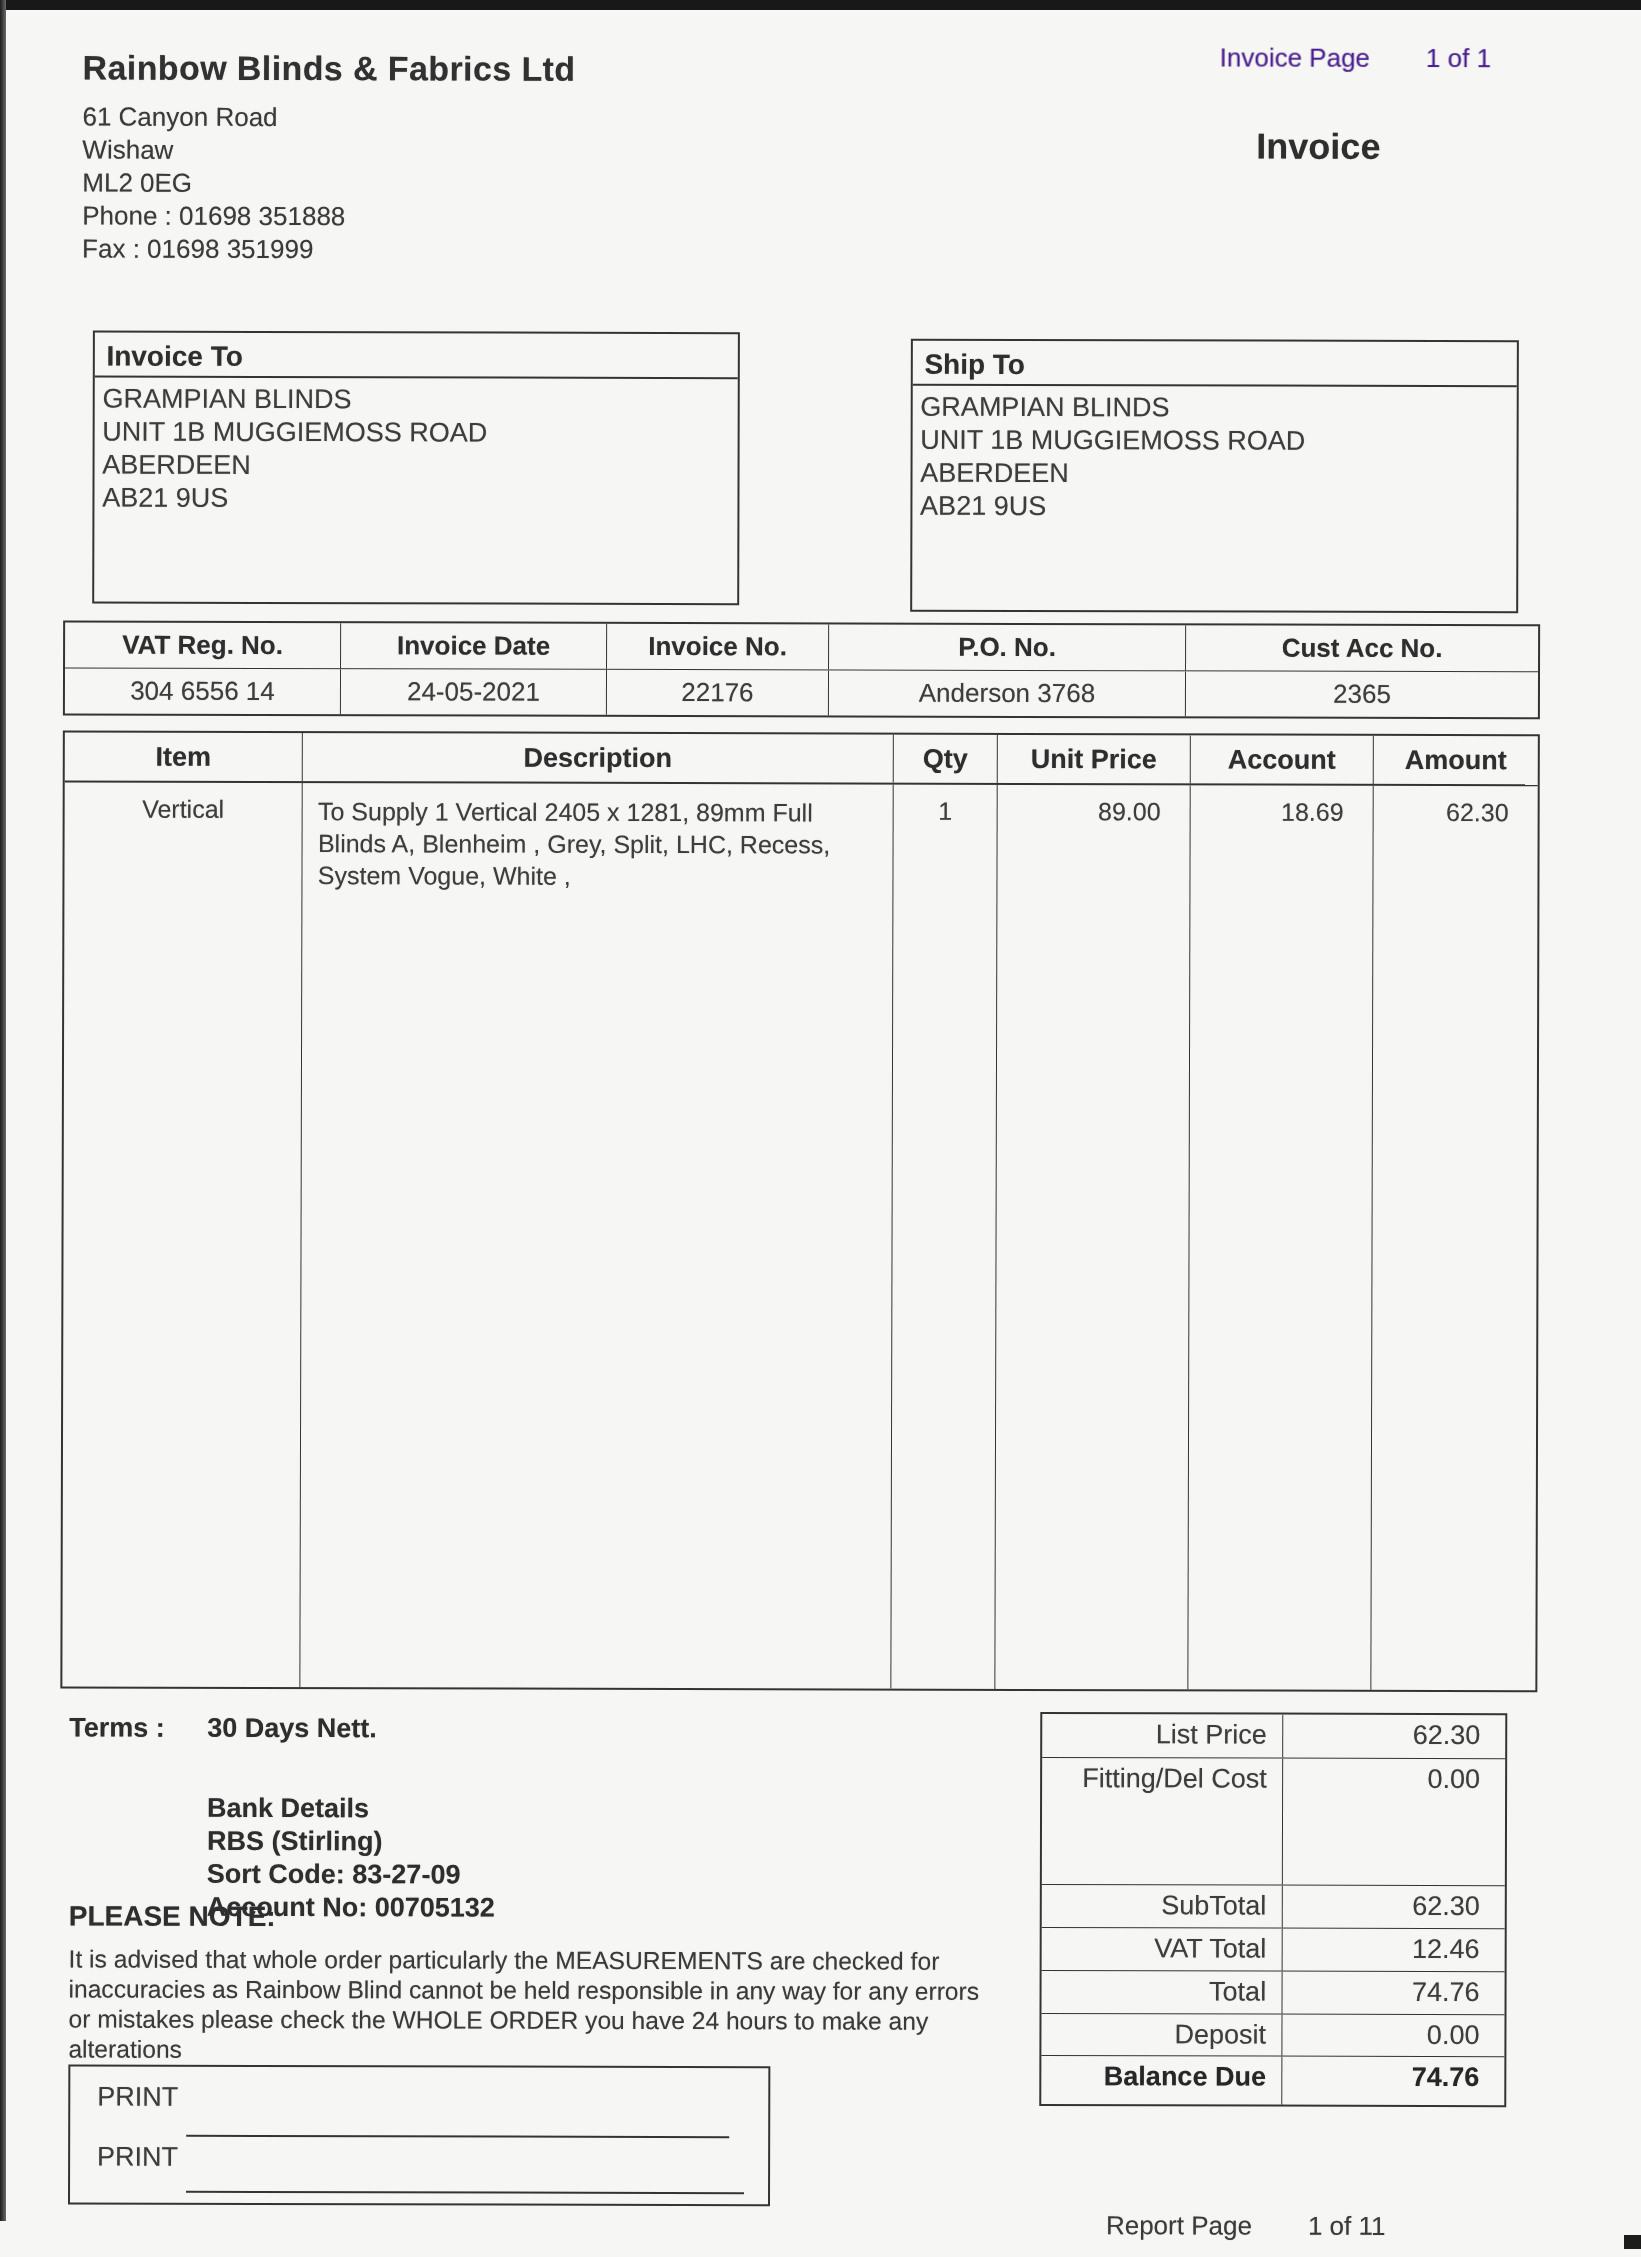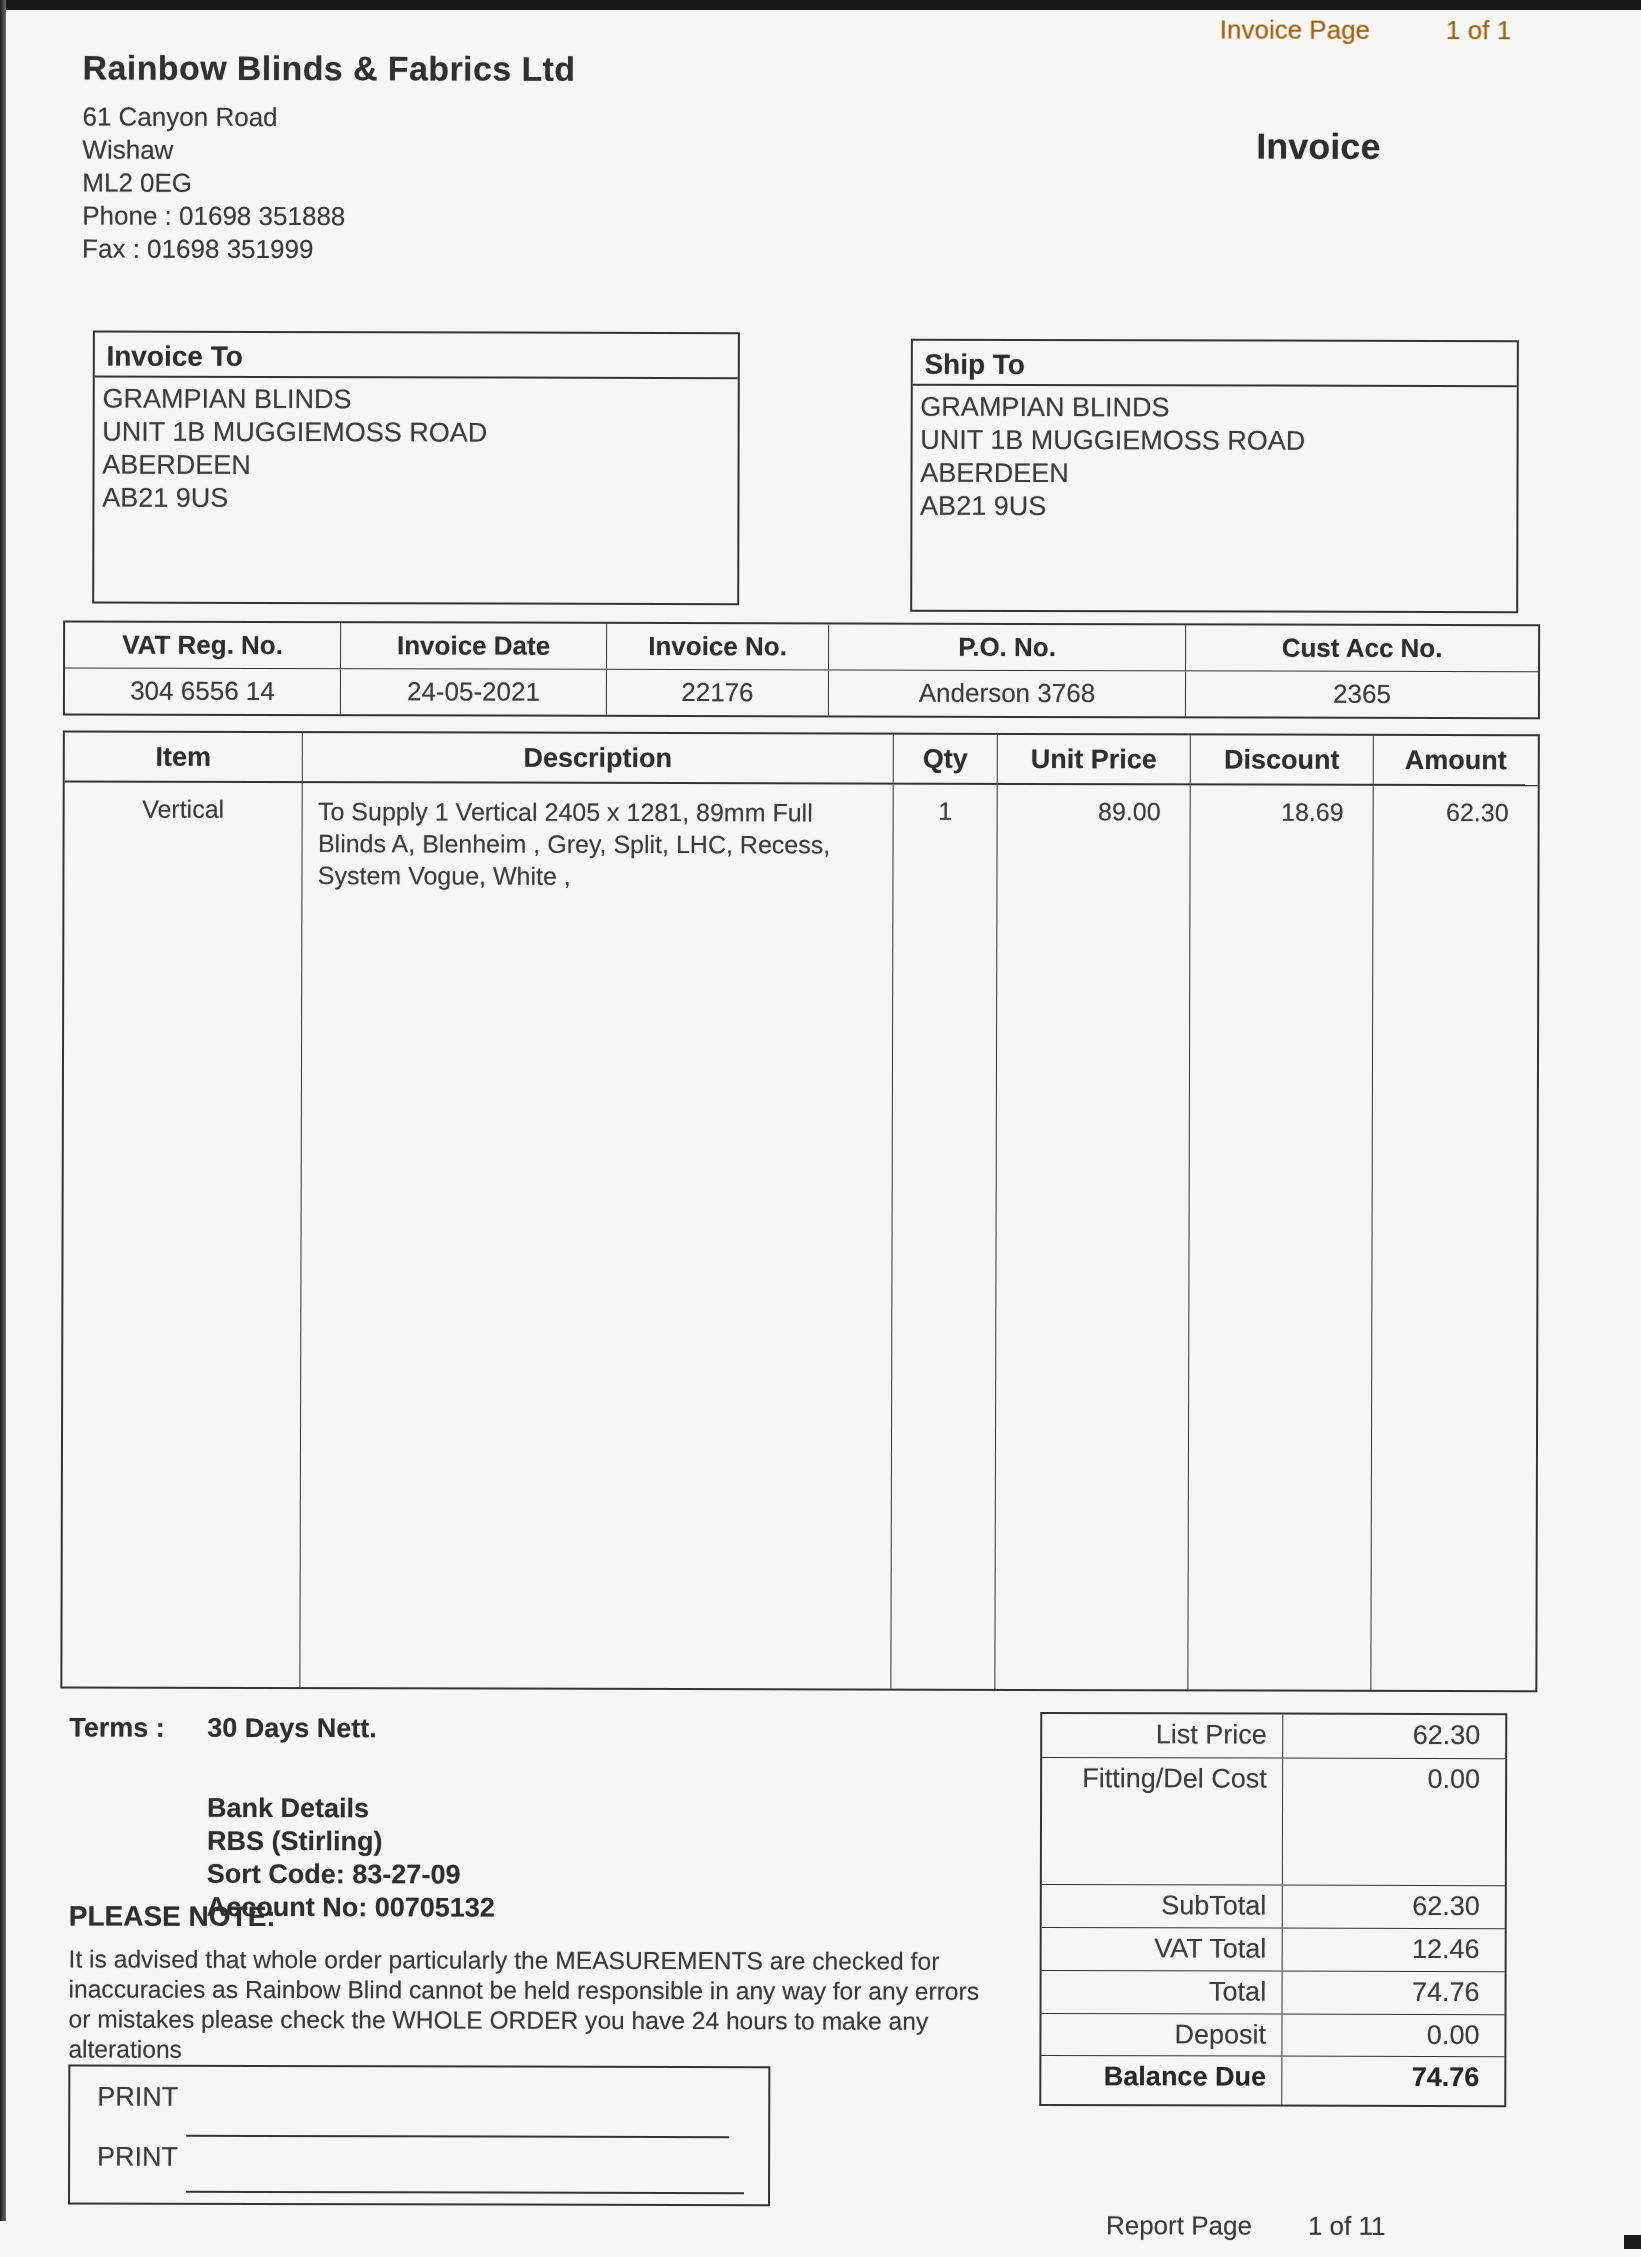--- a/index.html
+++ b/index.html
@@ -21,21 +21,21 @@
   }
   
   .scan-top{position:absolute;top:0;left:0;width:1641px;height:9.7px;background:#181818;z-index:5;}
   .scan-left{position:absolute;top:0;left:0;width:5.8px;height:2221px;background:linear-gradient(to right,#1d1d1d,#6a6a6a);z-index:5;}
   .scan-corner{position:absolute;right:0;bottom:7.7px;width:17.4px;height:14.5px;background:#1c1c1c;z-index:5;}
 
   
   .company-name{position:absolute;left:81px;top:50px;font-size:34px;font-weight:bold;color:#313131;letter-spacing:0.4px;}
   .company-address{position:absolute;left:81px;top:102px;font-size:26px;line-height:33px;color:#3a3a3a;}
 
-  .invoice-page-line{position:absolute;left:1218px;top:13px;font-size:26px;color:#a16207;display:flex;gap:76px;filter:blur(0.5px);}
+  .invoice-page-line{position:absolute;left:1218px;top:41px;font-size:26px;color:#4c1d95;display:flex;gap:56px;filter:blur(0.5px);}
   .invoice-title{position:absolute;left:1255px;top:124px;font-size:36px;font-weight:bold;color:#2e2e2e;}
 
   
   .addr-box{position:absolute;border:2.9px solid #343434;box-sizing:border-box;}
   .box-invoice-to{left:92px;top:332px;width:647px;height:273px;}
   .box-ship-to{left:910px;top:338px;width:608px;height:273px;}
   .box-header{height:45px;border-bottom:2.9px solid #343434;font-weight:bold;font-size:28px;color:#2e2e2e;padding:7.7px 0 0 11.6px;box-sizing:border-box;}
   .box-body{padding:4.8px 0 0 7.7px;font-size:27px;line-height:33px;}
 
   
@@ -143,21 +143,21 @@
         <div class="info-cell ic5">2365</div>
       </div>
     </div>
 
     <div class="items-table">
       <div class="items-header">
         <div class="cell c-item">Item</div>
         <div class="cell c-desc">Description</div>
         <div class="cell c-qty">Qty</div>
         <div class="cell c-unit">Unit Price</div>
-        <div class="cell c-disc">Discount</div>
+        <div class="cell c-disc">Account</div>
         <div class="cell c-amt">Amount</div>
       </div>
       <div class="items-body">
         <div class="cell c-item">Vertical</div>
         <div class="cell c-desc">To Supply 1 Vertical  2405 x 1281, 89mm Full Blinds A, Blenheim , Grey, Split, LHC, Recess, System Vogue, White ,</div>
         <div class="cell c-qty">1</div>
         <div class="cell c-unit num">89.00</div>
         <div class="cell c-disc num">18.69</div>
         <div class="cell c-amt num">62.30</div>
       </div>

